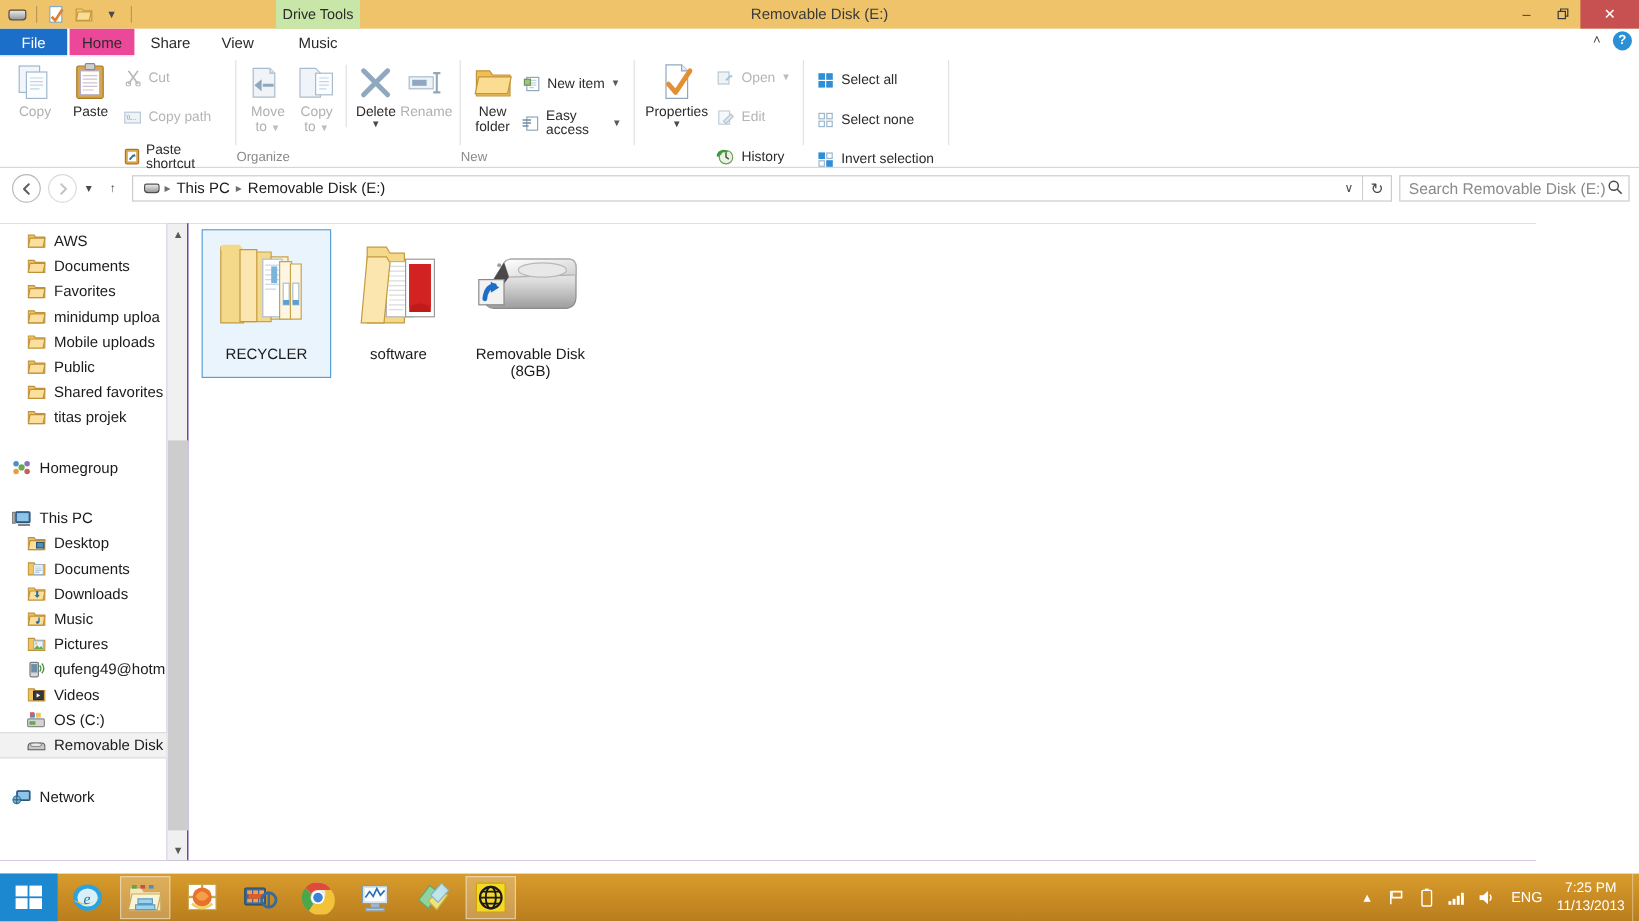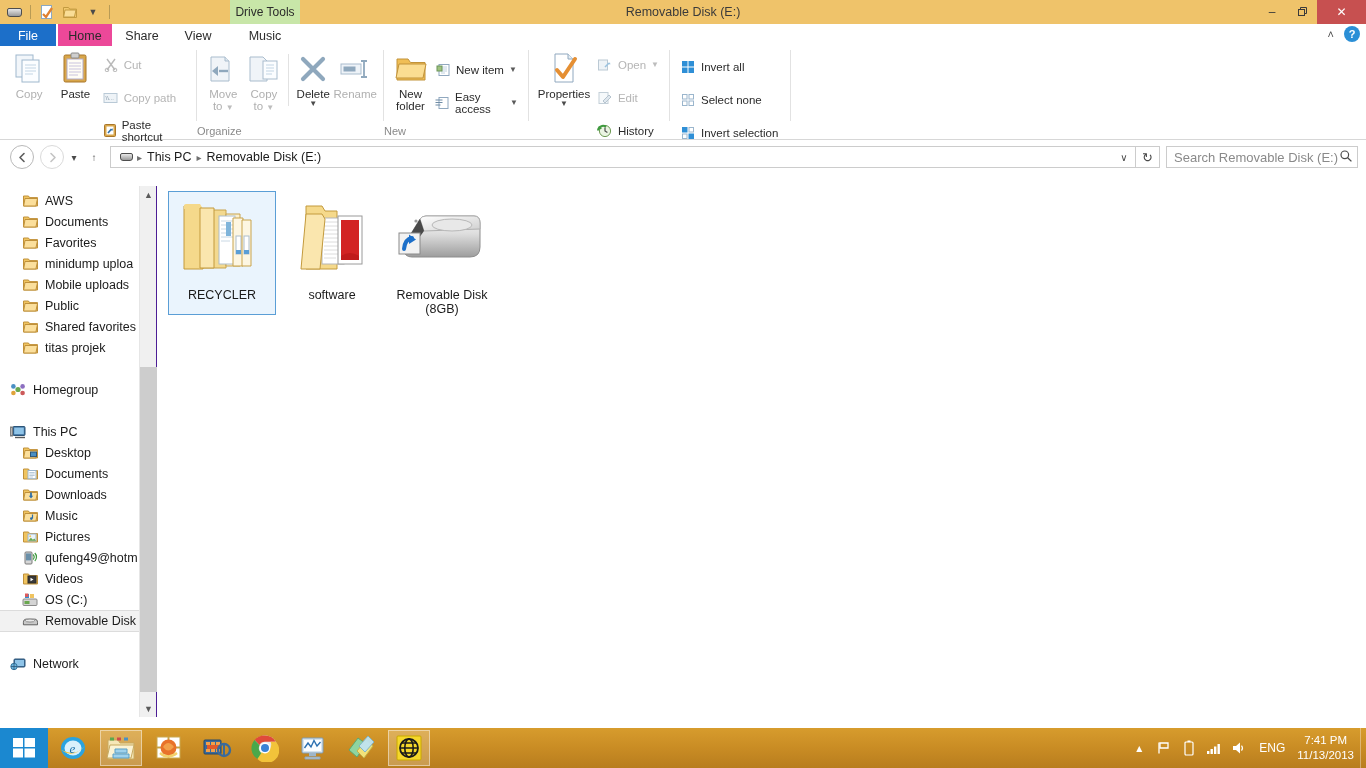--- a/index.html
+++ b/index.html
@@ -411,21 +411,21 @@
         <div class="smallcol" style="padding-top:5px">
           <div class="smallbtn">
             <span class="sico">
               <svg width="14" height="14" viewBox="0 0 14 14">
                   <rect x="1" y="1" width="5.5" height="5.5" fill="#2f8fd6"></rect>
                   <rect x="7.5" y="1" width="5.5" height="5.5" fill="#2f8fd6"></rect>
                   <rect x="1" y="7.5" width="5.5" height="5.5" fill="#2f8fd6"></rect>
                   <rect x="7.5" y="7.5" width="5.5" height="5.5" fill="#2f8fd6"></rect>
                 </svg>
             </span>
-            <span>Invert all</span>
+            <span>Select all</span>
           </div>
           <div class="smallbtn">
             <span class="sico">
               <svg width="14" height="14" viewBox="0 0 14 14">
                   <g fill="none" stroke="#9bb6cd">
                     <rect x="1.5" y="1.5" width="4.5" height="4.5"></rect>
                     <rect x="8" y="1.5" width="4.5" height="4.5"></rect>
                     <rect x="1.5" y="8" width="4.5" height="4.5"></rect>
                     <rect x="8" y="8" width="4.5" height="4.5"></rect>
                   </g>
@@ -918,20 +918,20 @@
           </svg>
       </span>
       <span class="tray-ico">
         <svg width="16" height="14" viewBox="0 0 16 14">
             <path d="M2 5h3l4-3.5v11L5 9H2z" fill="#fff"></path>
             <path d="M10.5 4.5a4 4 0 0 1 0 5" stroke="#fff" stroke-width="1.2" fill="none"></path>
           </svg>
       </span>
       <span class="tray-lang">ENG</span>
       <span class="tray-clock">
-        <span>7:41 PM</span>
+        <span>7:25 PM</span>
         <span>11/13/2013</span>
       </span>
       <span class="showdesk"></span>
     </div>
   </div>
 
 </div>
 
 </body></html>

